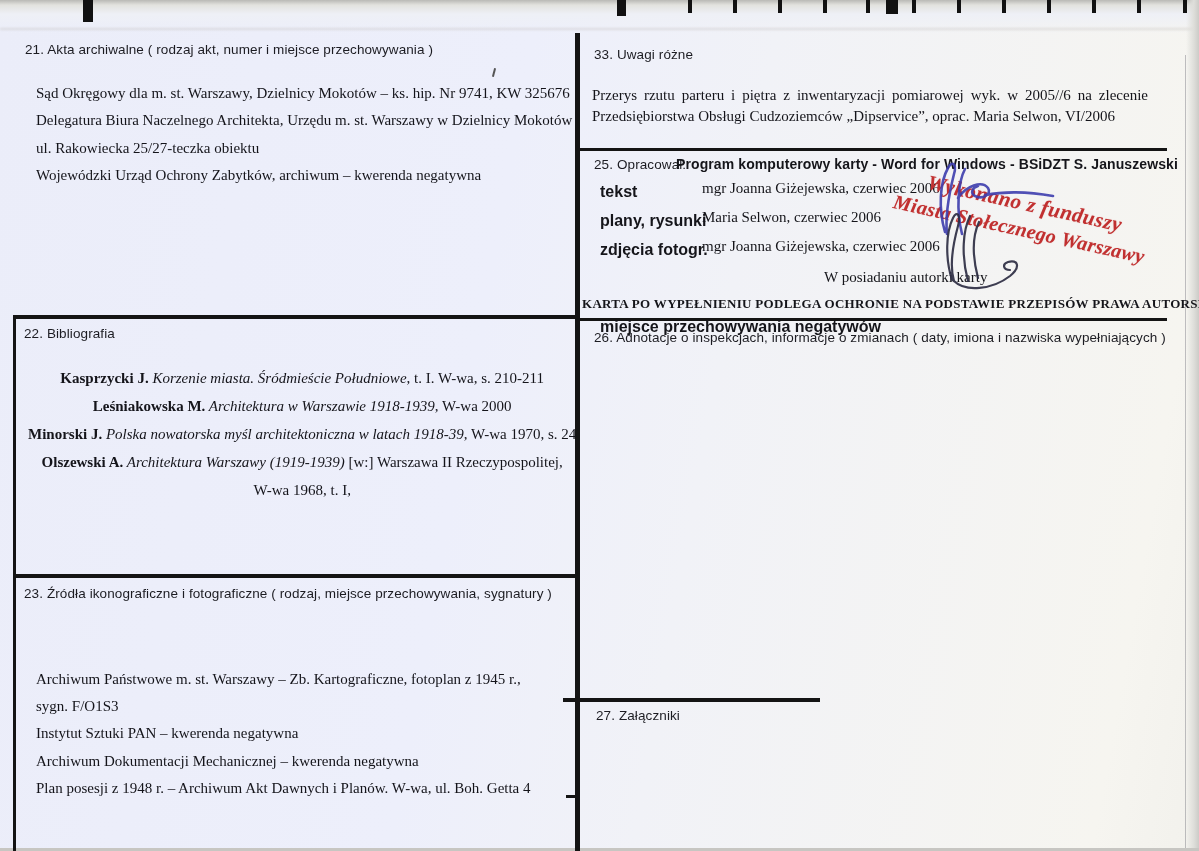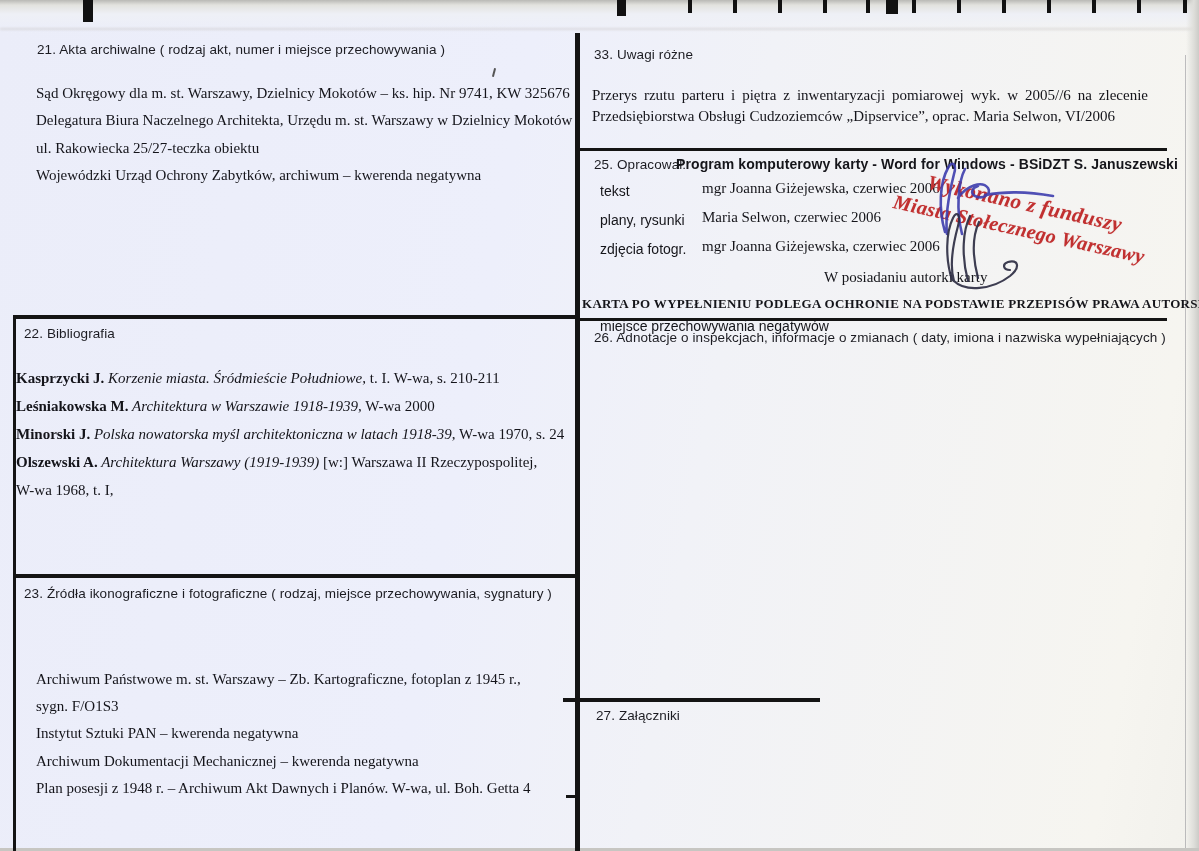--- a/index.html
+++ b/index.html
@@ -21,21 +21,21 @@
   .rule{background:#141414;}
   
   .sec-title{font-size:13.5px;letter-spacing:0.1px;color:#1c1c22;white-space:nowrap;}
   .serif{font-family:"Liberation Serif","DejaVu Serif",serif;font-size:15px;color:#14141a;}
   .s21-body div{line-height:27.4px;white-space:nowrap;}
   .s23-body div{line-height:27.2px;white-space:nowrap;}
   .bib div{line-height:28px;white-space:nowrap;}
   .bib .au{font-weight:bold;}
   .bib .ti{font-style:italic;}
   .just{text-align:justify;line-height:21px;}
-  .row-label{font-size:14px;white-space:nowrap;}
+  .row-label{font-size:16px;white-space:nowrap;font-weight:bold;}
   .row-value{font-family:"Liberation Serif","DejaVu Serif",serif;font-size:15px;white-space:nowrap;text-align:right;}
   .program{font-weight:bold;font-size:14px;white-space:nowrap;letter-spacing:0.1px;}
   .copyright{font-family:"Liberation Serif","DejaVu Serif",serif;font-weight:bold;font-size:13px;
              letter-spacing:0.3px;text-align:center;white-space:nowrap;}
   .s27-body div{line-height:21.5px;white-space:nowrap;}
   .stamp{font-family:"Liberation Serif","DejaVu Serif",serif;font-weight:bold;font-style:italic;
          transform:rotate(12.5deg);transform-origin:center;text-align:center;line-height:26px;
          text-shadow:0 0 1px rgba(193,48,48,0.35);}
   .stamp .l1{font-size:21px;letter-spacing:0.5px;}
   .stamp .l2{font-size:20px;letter-spacing:0.4px;}
@@ -74,30 +74,30 @@
   <div class="abs rule" style="left:566px;top:795px;width:13px;height:3px;"></div>
 
   <div class="abs rule" style="left:575px;top:33px;width:5px;height:818px;"></div>
   <div class="abs rule" style="left:13px;top:315px;width:3px;height:536px;"></div>
   <div class="abs rule" style="left:13px;top:315px;width:565px;height:4px;"></div>
   <div class="abs rule" style="left:13px;top:574px;width:565px;height:4px;"></div>
   <div class="abs rule" style="left:580px;top:148px;width:587px;height:3px;"></div>
   <div class="abs rule" style="left:580px;top:318px;width:587px;height:3px;"></div>
   <div class="abs rule" style="left:563px;top:698px;width:257px;height:4px;"></div>
 
-  <div class="abs sec-title" style="left:25px;top:42px;margin-left:12px;">21. Akta archiwalne ( rodzaj akt, numer i miejsce przechowywania )</div>
+  <div class="abs sec-title" style="left:25px;top:42px;">21. Akta archiwalne ( rodzaj akt, numer i miejsce przechowywania )</div>
   <div class="abs serif s21-body" style="left:36px;top:80px;font-size:15px;">
     <div>Sąd Okręgowy dla m. st. Warszawy, Dzielnicy Mokotów – ks. hip. Nr 9741, KW 325676</div>
     <div>Delegatura Biura Naczelnego Architekta, Urzędu m. st. Warszawy w Dzielnicy Mokotów</div>
     <div>ul. Rakowiecka 25/27-teczka obiektu</div>
     <div>Wojewódzki Urząd Ochrony Zabytków, archiwum – kwerenda negatywna</div>
   </div>
 
   <div class="abs sec-title" style="left:24px;top:326px;">22. Bibliografia</div>
-  <div class="abs serif bib" style="left:16px;top:364px;">
+  <div class="abs serif bib" style="left:28px;top:364px;text-align:center;">
     <div><span class="au">Kasprzycki J.</span><span class="ti"> Korzenie miasta. Śródmieście Południowe</span><span>, t. I. W-wa, s. 210-211</span></div>
     <div><span class="au">Leśniakowska M.</span><span class="ti">  Architektura w Warszawie 1918-1939</span><span>, W-wa 2000</span></div>
     <div><span class="au">Minorski J.</span><span class="ti"> Polska nowatorska myśl architektoniczna w latach 1918-39</span><span>, W-wa 1970, s. 24</span></div>
     <div><span class="au">Olszewski A.</span><span class="ti"> Architektura Warszawy (1919-1939)</span><span> [w:] Warszawa II Rzeczypospolitej,</span></div>
     <div>W-wa 1968, t. I,</div>
   </div>
 
   <div class="abs sec-title" style="left:24px;top:586px;">23. Źródła ikonograficzne i fotograficzne ( rodzaj, miejsce przechowywania, sygnatury )</div>
   <div class="abs serif s23-body" style="left:36px;top:620px;margin-top:46px;">
     <div>Archiwum Państwowe m. st. Warszawy – Zb. Kartograficzne, fotoplan z 1945 r.,</div>

